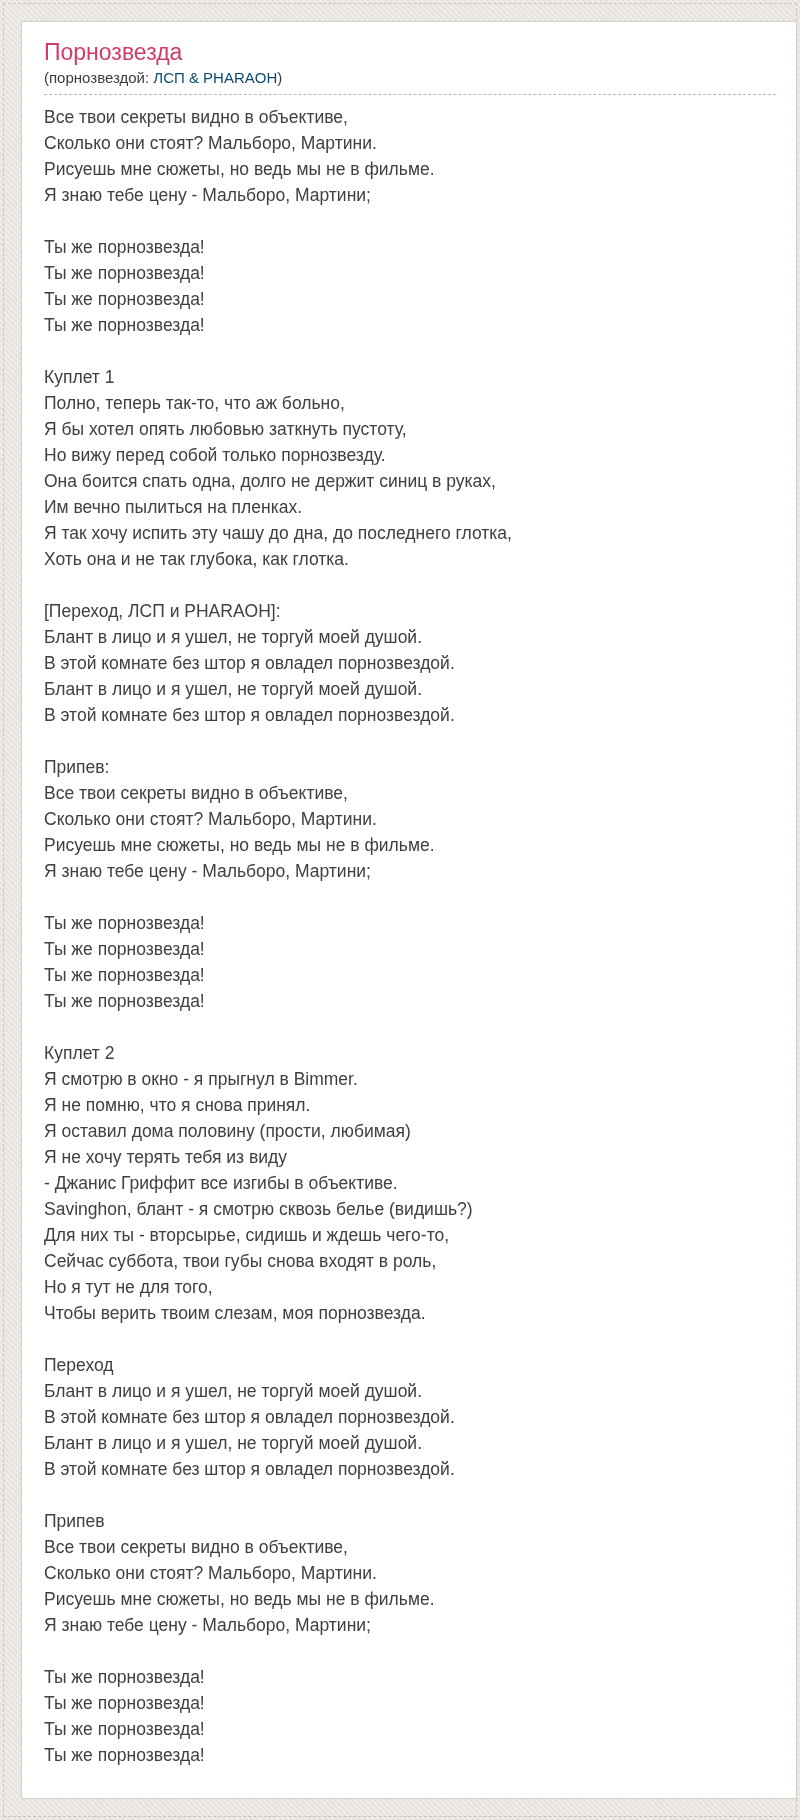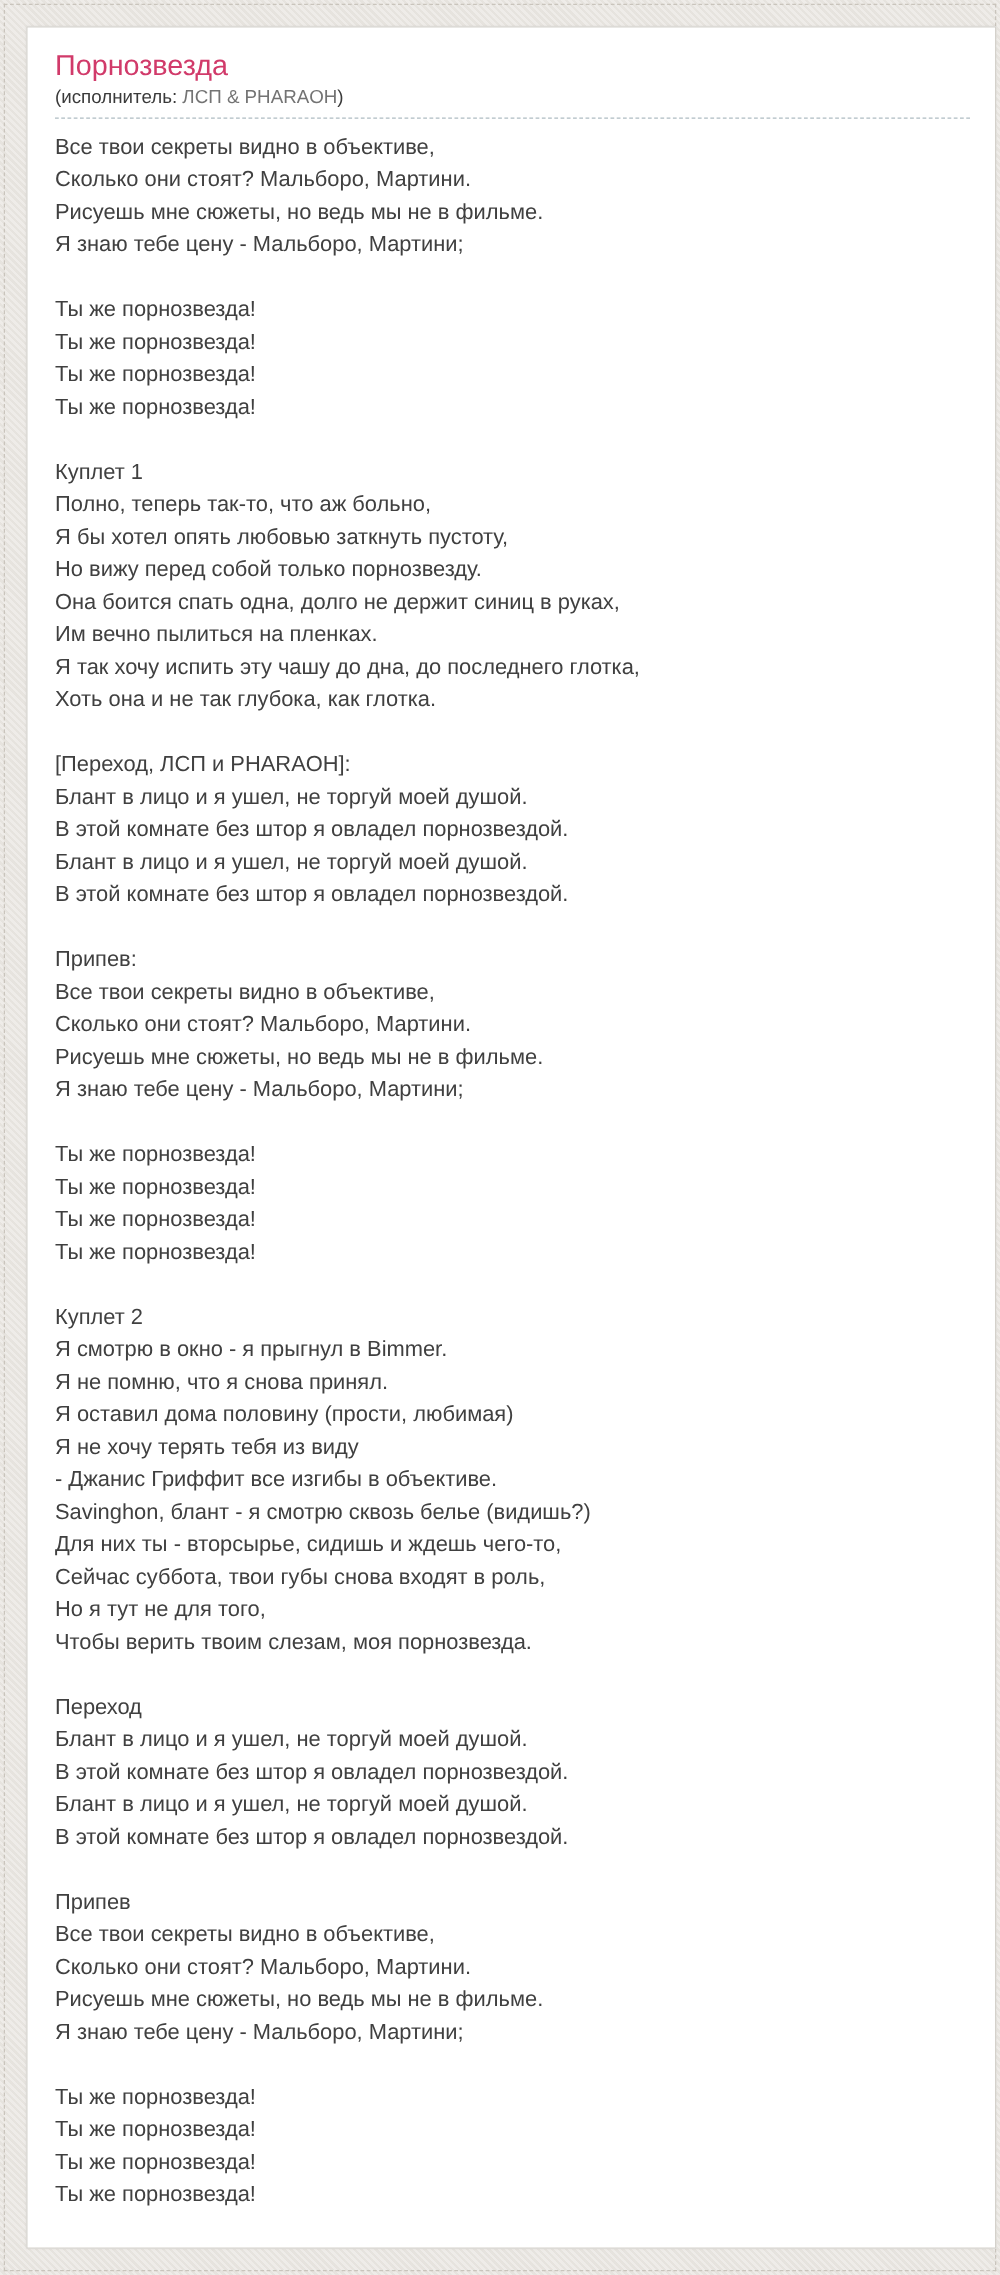--- a/index.html
+++ b/index.html
@@ -49,42 +49,42 @@
   }
   .artist-line {
     margin-top: 2px;
     font-size: 15px;
     line-height: 20px;
     color: #3a3a3a;
     padding-bottom: 6px;
     border-bottom: 1px dashed #aebcc2;
   }
   .artist-link {
-    color: #737373;
+    color: #0c4a6e;
     text-decoration: none;
     cursor: pointer;
   }
   .lyrics {
     margin-top: 9px;
     font-size: 17.5px;
     line-height: 26px;
     color: #404040;
     white-space: pre-line;
   }
 </style>
 </head>
 <body>
 
 <div class="page-bg-texture"></div>
 <div class="page-frame"></div>
 
 <div class="card">
   <h1 class="page-title">Порнозвезда</h1>
 
-  <div class="artist-line"><span>(исполнитель: </span><a class="artist-link">ЛСП &amp; PHARAOH</a><span>)</span></div>
+  <div class="artist-line"><span>(порнозвездой: </span><a class="artist-link">ЛСП &amp; PHARAOH</a><span>)</span></div>
 
   <div class="lyrics">Все твои секреты видно в объективе,
 Сколько они стоят? Мальборо, Мартини.
 Рисуешь мне сюжеты, но ведь мы не в фильме.
 Я знаю тебе цену - Мальборо, Мартини;
 
 Ты же порнозвезда!
 Ты же порнозвезда!
 Ты же порнозвезда!
 Ты же порнозвезда!

